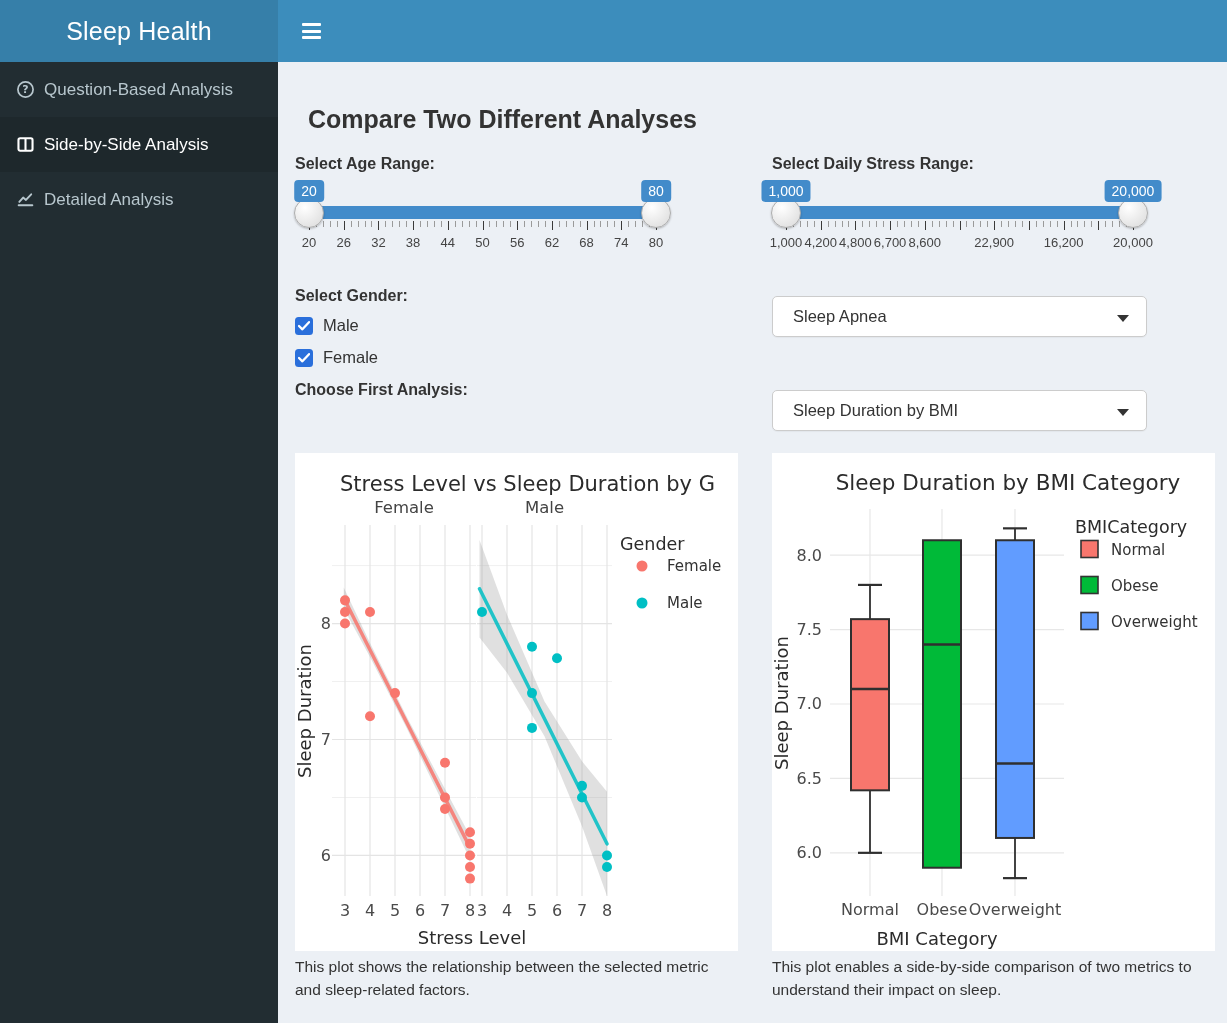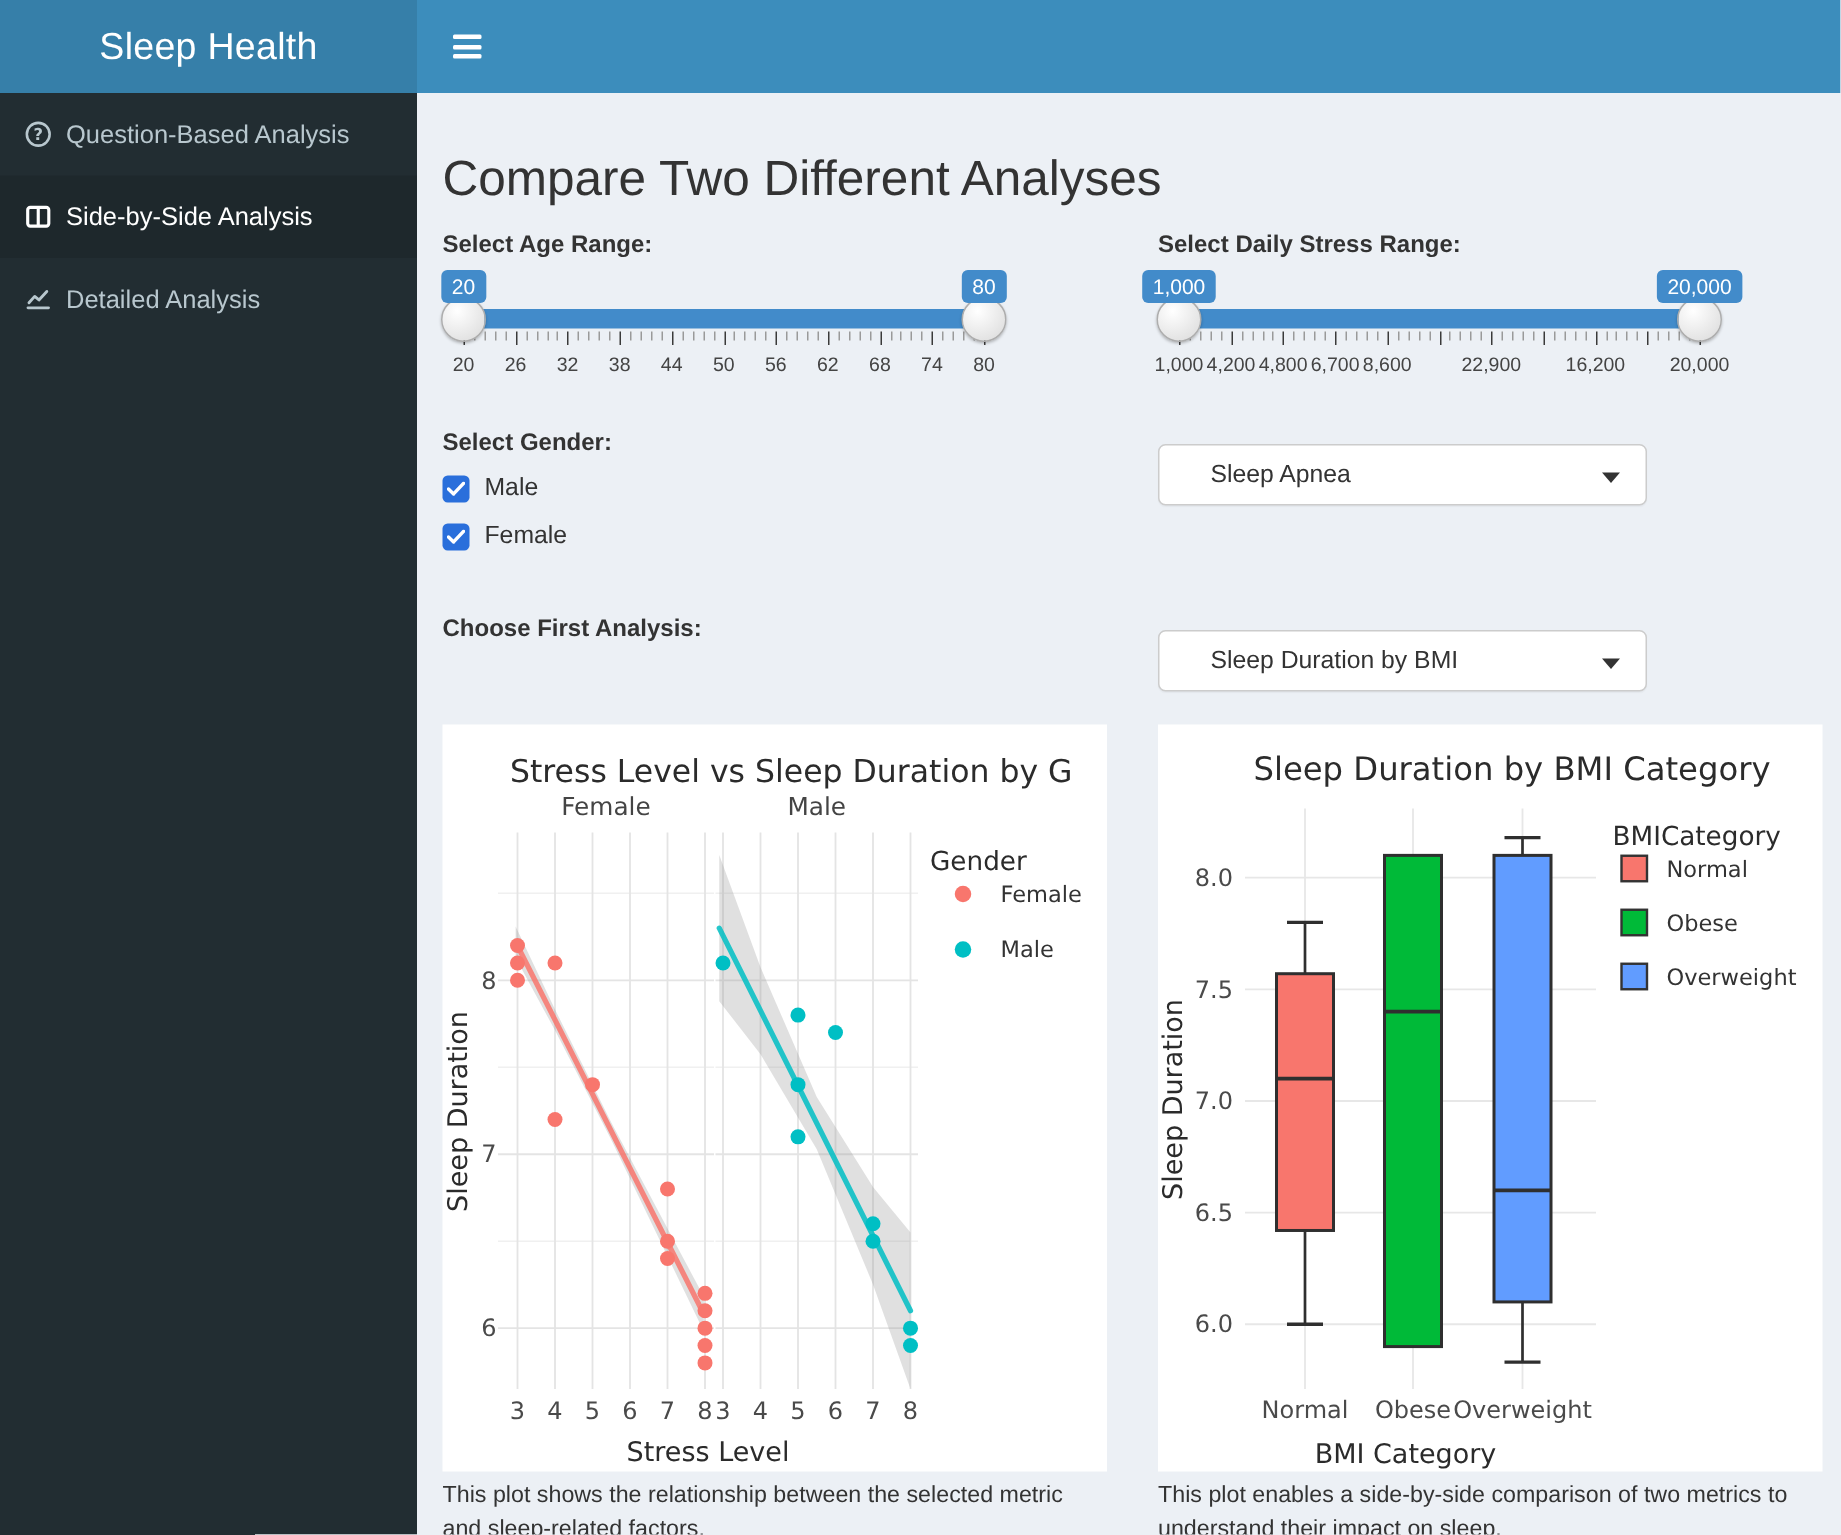--- a/index.html
+++ b/index.html
@@ -24,21 +24,21 @@
   
   .sidebar { position:absolute; top:62px; left:0; width:278px; height:961px; background:#222d32; z-index:10; }
   .menu-item {
     height:55px; display:flex; align-items:center; gap:8px;
     padding-left:14px; color:#b8c7ce; font-size:17px; cursor:pointer;
   }
   .menu-item.active { background:#1e282c; color:#fff; }
   .menu-item .mi-icon { width:22px; height:20px; display:flex; align-items:center; justify-content:center; flex:0 0 22px; }
   
   .content { position:absolute; top:62px; left:278px; width:949px; height:961px; padding:0 15px 0 17px; overflow:hidden; }
-  h1.page-title { margin:40px 0 0 0; font-size:33px; font-weight:400; color:#333; line-height:34px; }
+  h1.page-title { margin:40px 0 0 13px; font-size:25px; font-weight:700; color:#333; line-height:34px; }
   .row { display:grid; grid-template-columns:443px 443px; column-gap:34px; }
   .ctl-label { font-size:16px; font-weight:bold; color:#333; line-height:20px; }
   
   .row.sliders { margin-top:18px; }
   .irs-wrap { width:375px; }
   .irs { position:relative; height:92px; padding:0 14px; margin-top:6px; }
   .irs-track { position:absolute; left:14px; right:14px; top:26px; height:13px; background:#428bca; border-radius:4px; }
   .irs-grid { position:absolute; left:14px; right:14px; top:41px; height:12px; }
   .irs-tick { position:absolute; top:0; width:1px; height:6px; background:#9a9a9a; }
   .irs-tick.major { height:9px; background:#3a3a3a; }
@@ -50,33 +50,33 @@
     border:1px solid #adadad; box-shadow:0 1px 2px rgba(0,0,0,0.25);
     transform:translateX(-50%); cursor:pointer; z-index:2;
   }
   .irs-badge {
     position:absolute; top:0; transform:translateX(-50%);
     background:#428bca; color:#fff; font-size:14px; line-height:16px;
     padding:3px 7px; border-radius:4px; white-space:nowrap; z-index:3;
   }
   
   .row.mid { margin-top:14px; }
-  .row.analyses { margin-top:30px; }
+  .row.analyses { }
   .checkbox-group { margin-top:10px; }
   .cb-row { display:flex; align-items:center; gap:10px; margin-bottom:13px; cursor:pointer; }
   .cb-box {
     width:18px; height:18px; border-radius:3.5px; background:#2a6fdb;
     display:flex; align-items:center; justify-content:center; flex:0 0 18px;
   }
   .cb-box svg { display:block; }
   .cb-label { font-size:16.5px; color:#333; }
   .select-box {
-    width:326px; height:41px; margin-top:10px; background:#fff;
+    width:375px; height:41px; margin-top:10px; background:#fff;
     border:1px solid #ccc; border-radius:5px; position:relative;
-    display:flex; align-items:center; padding-left:34px;
+    display:flex; align-items:center; padding-left:20px;
     font-size:16.5px; color:#333; cursor:pointer;
     box-shadow:0 1px 1px rgba(0,0,0,0.04);
   }
   .select-caret {
     position:absolute; right:17px; top:18px;
     width:0; height:0; border-left:6px solid transparent; border-right:6px solid transparent;
     border-top:7px solid #333;
   }
   
   .row.plots { margin-top:22px; }

